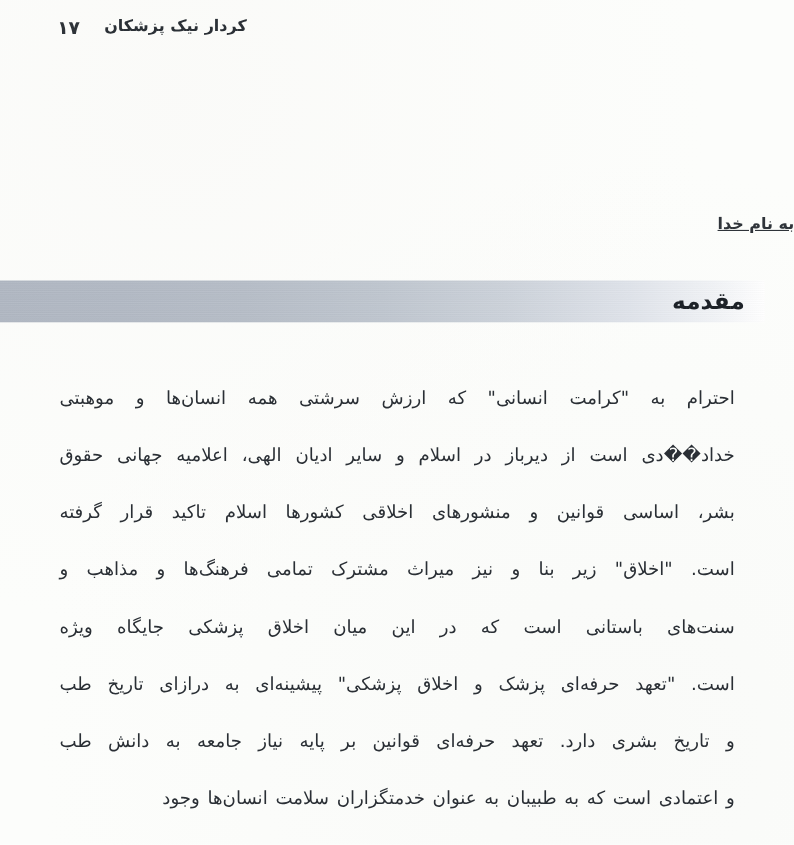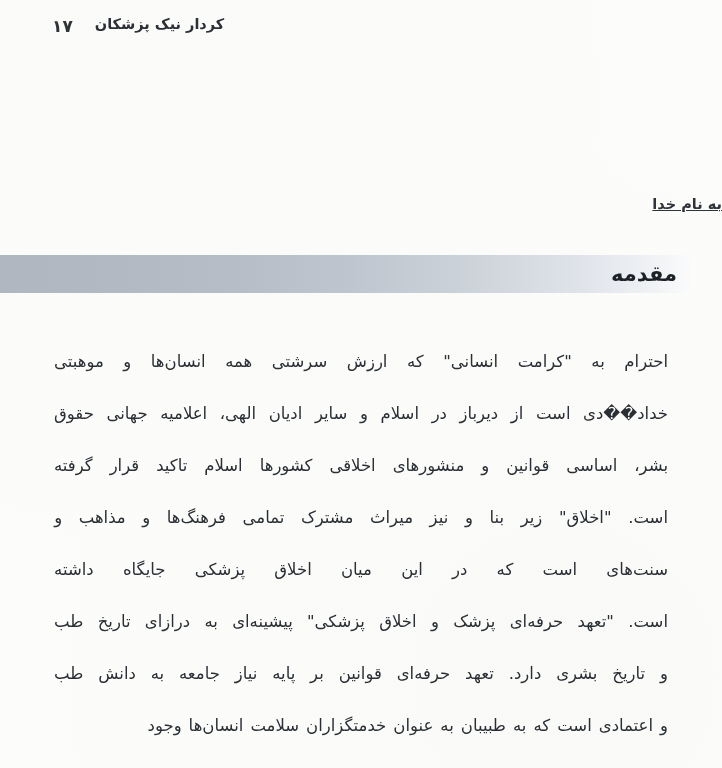--- a/index.html
+++ b/index.html
@@ -203,29 +203,30 @@
         <span>میراث</span>
         <span>مشترک</span>
         <span>تمامی</span>
         <span>فرهنگ‌ها</span>
         <span>و</span>
         <span>مذاهب</span>
         <span>و</span>
       </div>
       <div class="body-line">
         <span>سنت‌های</span>
+        <span>باستانی</span>
         <span>است</span>
         <span>که</span>
         <span>در</span>
         <span>این</span>
         <span>میان</span>
         <span>اخلاق</span>
         <span>پزشکی</span>
         <span>جایگاه</span>
-        <span>داشته</span>
+        <span>ویژه</span>
       </div>
       <div class="body-line">
         <span>است.</span>
         <span>"تعهد</span>
         <span>حرفه‌ای</span>
         <span>پزشک</span>
         <span>و</span>
         <span>اخلاق</span>
         <span>پزشکی"</span>
         <span>پیشینه‌ای</span>

